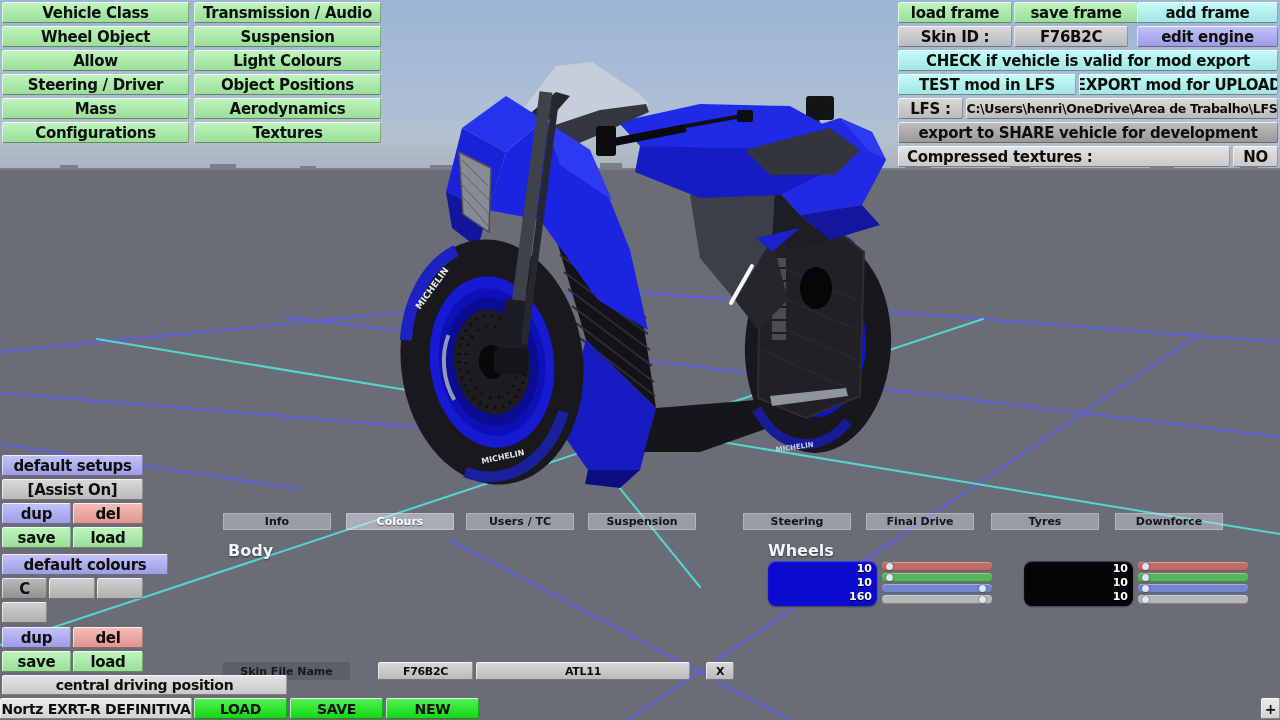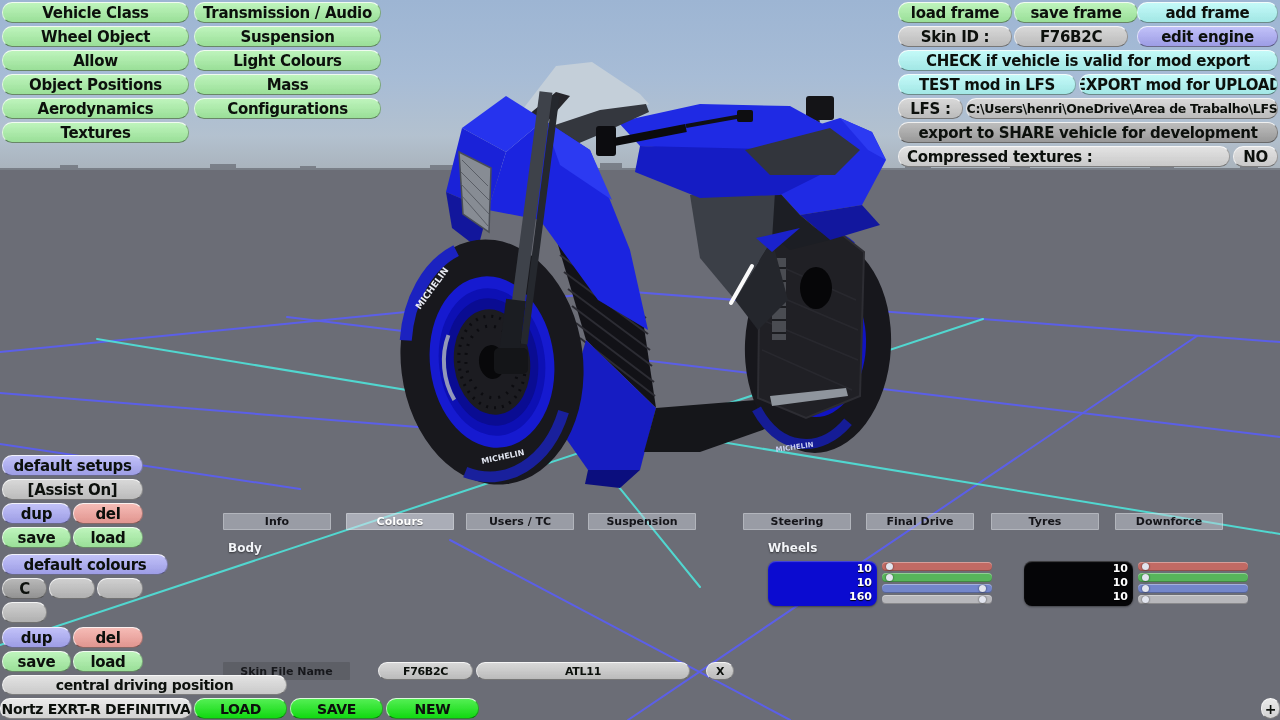--- a/index.html
+++ b/index.html
@@ -9,41 +9,41 @@
   #sky{position:absolute;left:0;top:0;width:1280px;height:170px;
        background:linear-gradient(#9db5d3 0%,#a7bcd6 45%,#b3c1cf 80%,#a9b3bc 100%);}
   #ground{position:absolute;left:0;top:170px;width:1280px;height:550px;background:#6b6d76;}
   #scene{position:absolute;left:0;top:0;width:1280px;height:720px;z-index:2;}
   
   .btn{position:absolute;display:flex;align-items:center;justify-content:center;
        box-sizing:border-box;font-weight:bold;color:#0c100c;font-size:15px;letter-spacing:-0.3px;
        border-top:1px solid rgba(255,255,255,.85);border-left:1px solid rgba(255,255,255,.6);
        border-right:1px solid rgba(0,0,0,.28);border-bottom:1px solid rgba(0,0,0,.45);
        background-image:linear-gradient(rgba(255,255,255,.28),rgba(0,0,0,.07));
-       border-radius:10px;white-space:nowrap;overflow:hidden;z-index:10;}
+       border-radius:2px;white-space:nowrap;overflow:hidden;z-index:10;}
   .green{background-color:#a5f0a3;}
   .cyan{background-color:#aef8f6;}
   .purple{background-color:#a9a9f6;}
   .salmon{background-color:#f2a19a;}
   .gray{background-color:#c9c9c9;}
   .lgray{background-color:#d8d8d8;}
   .dgray{background-color:#9d9d9d;}
   .blank{background-color:#bdbdbd;}
   .bgreen{background-color:#12e912;}
   .plate{background-color:#e2e2e2;}
   
   #menu-left{position:absolute;left:2px;top:2px;width:379px;height:142px;z-index:10;
      display:grid;grid-template-columns:187px 187px;grid-auto-rows:21px;gap:3px 5px;}
   #menu-left .btn{position:relative;}
   
   .tab{position:absolute;top:513px;width:108px;height:17px;display:flex;align-items:center;justify-content:center;
        background:rgba(203,207,217,.48);color:#15151a;font-size:11px;font-weight:bold;z-index:6;
        border:1px solid rgba(255,255,255,.25);box-sizing:border-box;border-radius:1px;}
   .tab.sel{background:rgba(222,226,236,.55);color:#ffffff;text-shadow:0 1px 1px rgba(0,0,0,.5);}
-  .vlabel{position:absolute;color:#f2f4f8;font-size:12px;font-weight:bold;z-index:6;
+  .vlabel{position:absolute;color:#f2f4f8;font-size:16px;font-weight:bold;z-index:6;
           text-shadow:0 1px 2px rgba(0,0,0,.55);}
   
   .swatch{position:absolute;top:561px;width:109px;height:45px;border-radius:8px;z-index:6;
           box-shadow:0 1px 2px rgba(0,0,0,.4), inset 0 1px 1px rgba(255,255,255,.25);}
   .swatch .val{position:absolute;right:5px;width:60px;text-align:right;color:#fff;
           font-size:11px;font-weight:bold;line-height:14px;text-shadow:0 1px 1px #000;}
   .sliders{position:absolute;top:562px;width:110px;height:44px;z-index:6;}
   .sbar{position:absolute;left:0;width:110px;height:9px;border-radius:4px;
         box-shadow:inset 0 1px 0 rgba(255,255,255,.35), inset 0 -1px 0 rgba(0,0,0,.25);}
   .knob{position:absolute;top:1px;width:7px;height:7px;border-radius:50%;background:#e2e5ef;
@@ -204,20 +204,21 @@
   </g>
 </svg>
 
 <div id="menu-left">
   <div class="btn green">Vehicle Class</div>
   <div class="btn green">Transmission / Audio</div>
   <div class="btn green">Wheel Object</div>
   <div class="btn green">Suspension</div>
   <div class="btn green">Allow</div>
   <div class="btn green">Light Colours</div>
+  <div class="btn green">Steering / Driver</div>
   <div class="btn green">Object Positions</div>
   <div class="btn green">Mass</div>
   <div class="btn green">Aerodynamics</div>
   <div class="btn green">Configurations</div>
   <div class="btn green">Textures</div>
 </div>
 
 <div class="btn green" style="left:898px;top:2px;width:114px;height:21px;">load frame</div>
 <div class="btn green" style="left:1014px;top:2px;width:124px;height:21px;">save frame</div>
 <div class="btn cyan" style="left:1137px;top:2px;width:141px;height:21px;">add frame</div>

